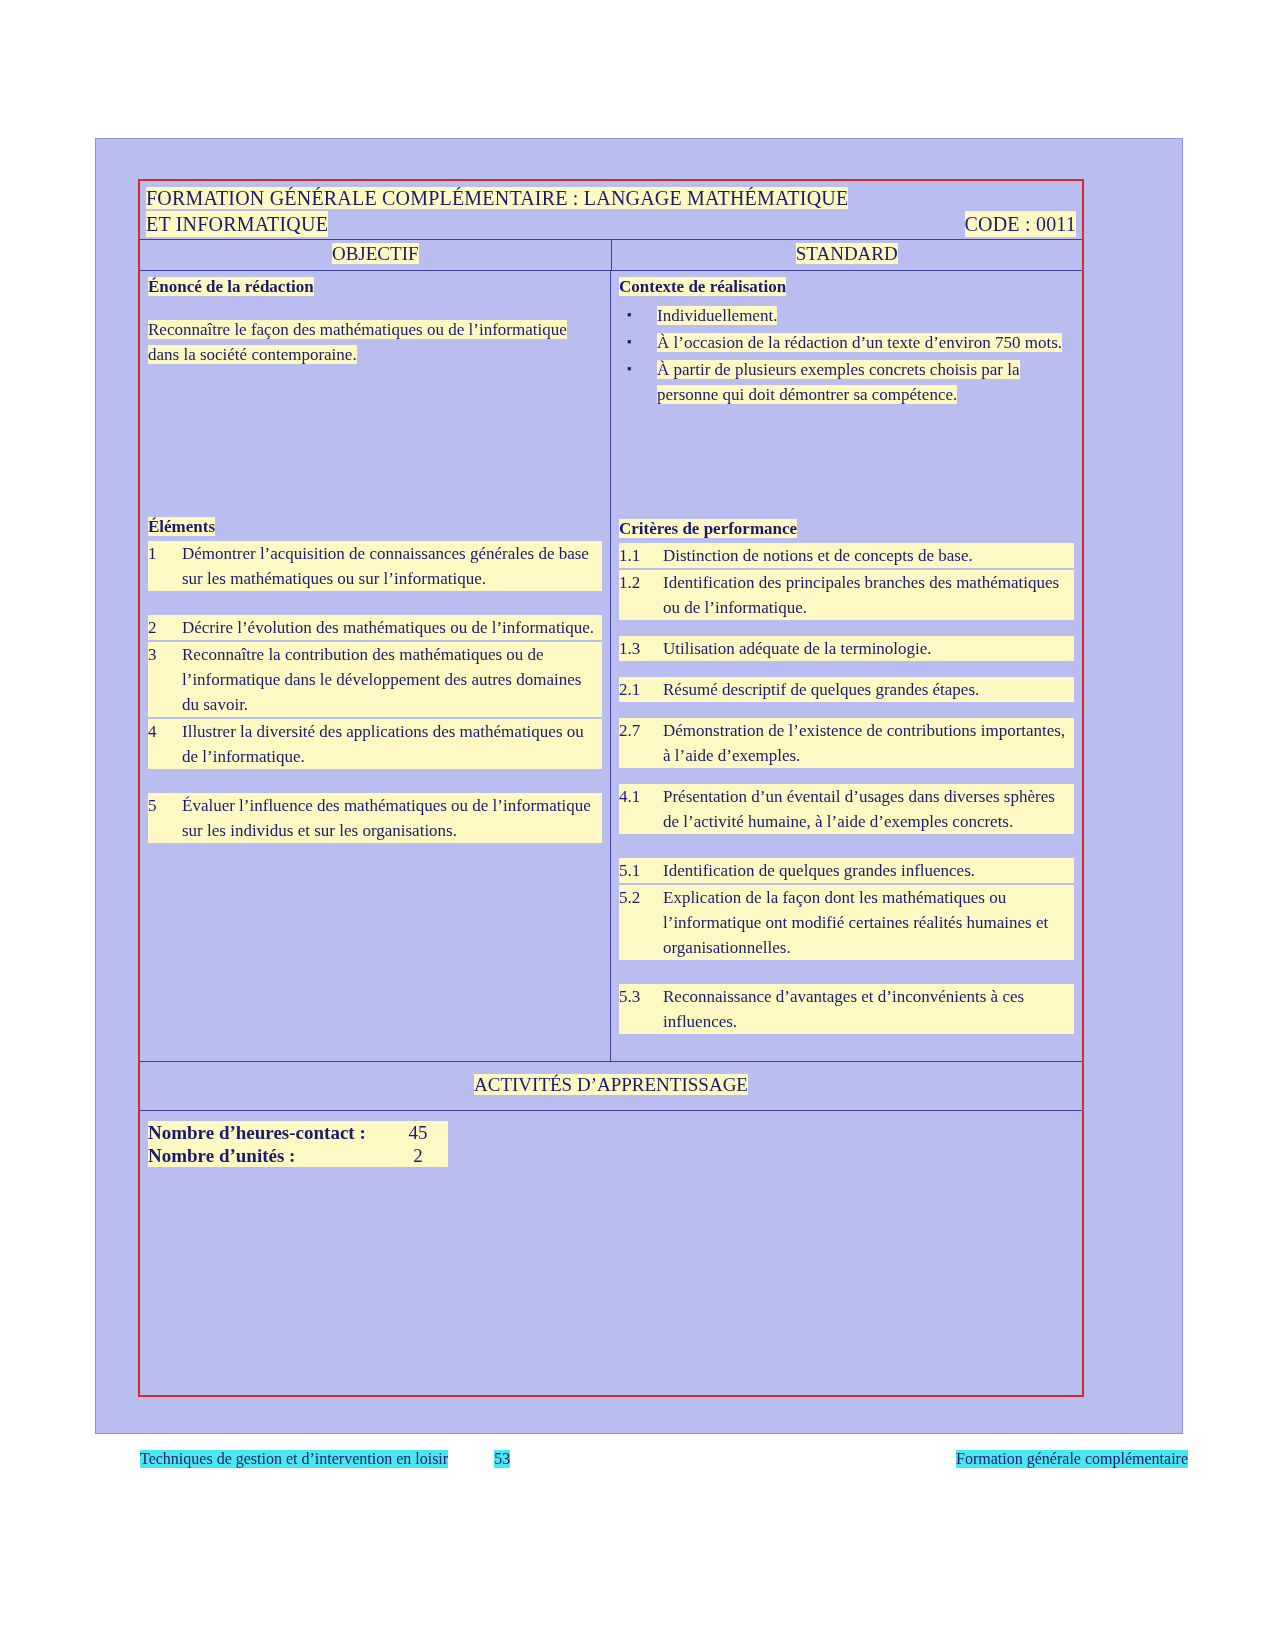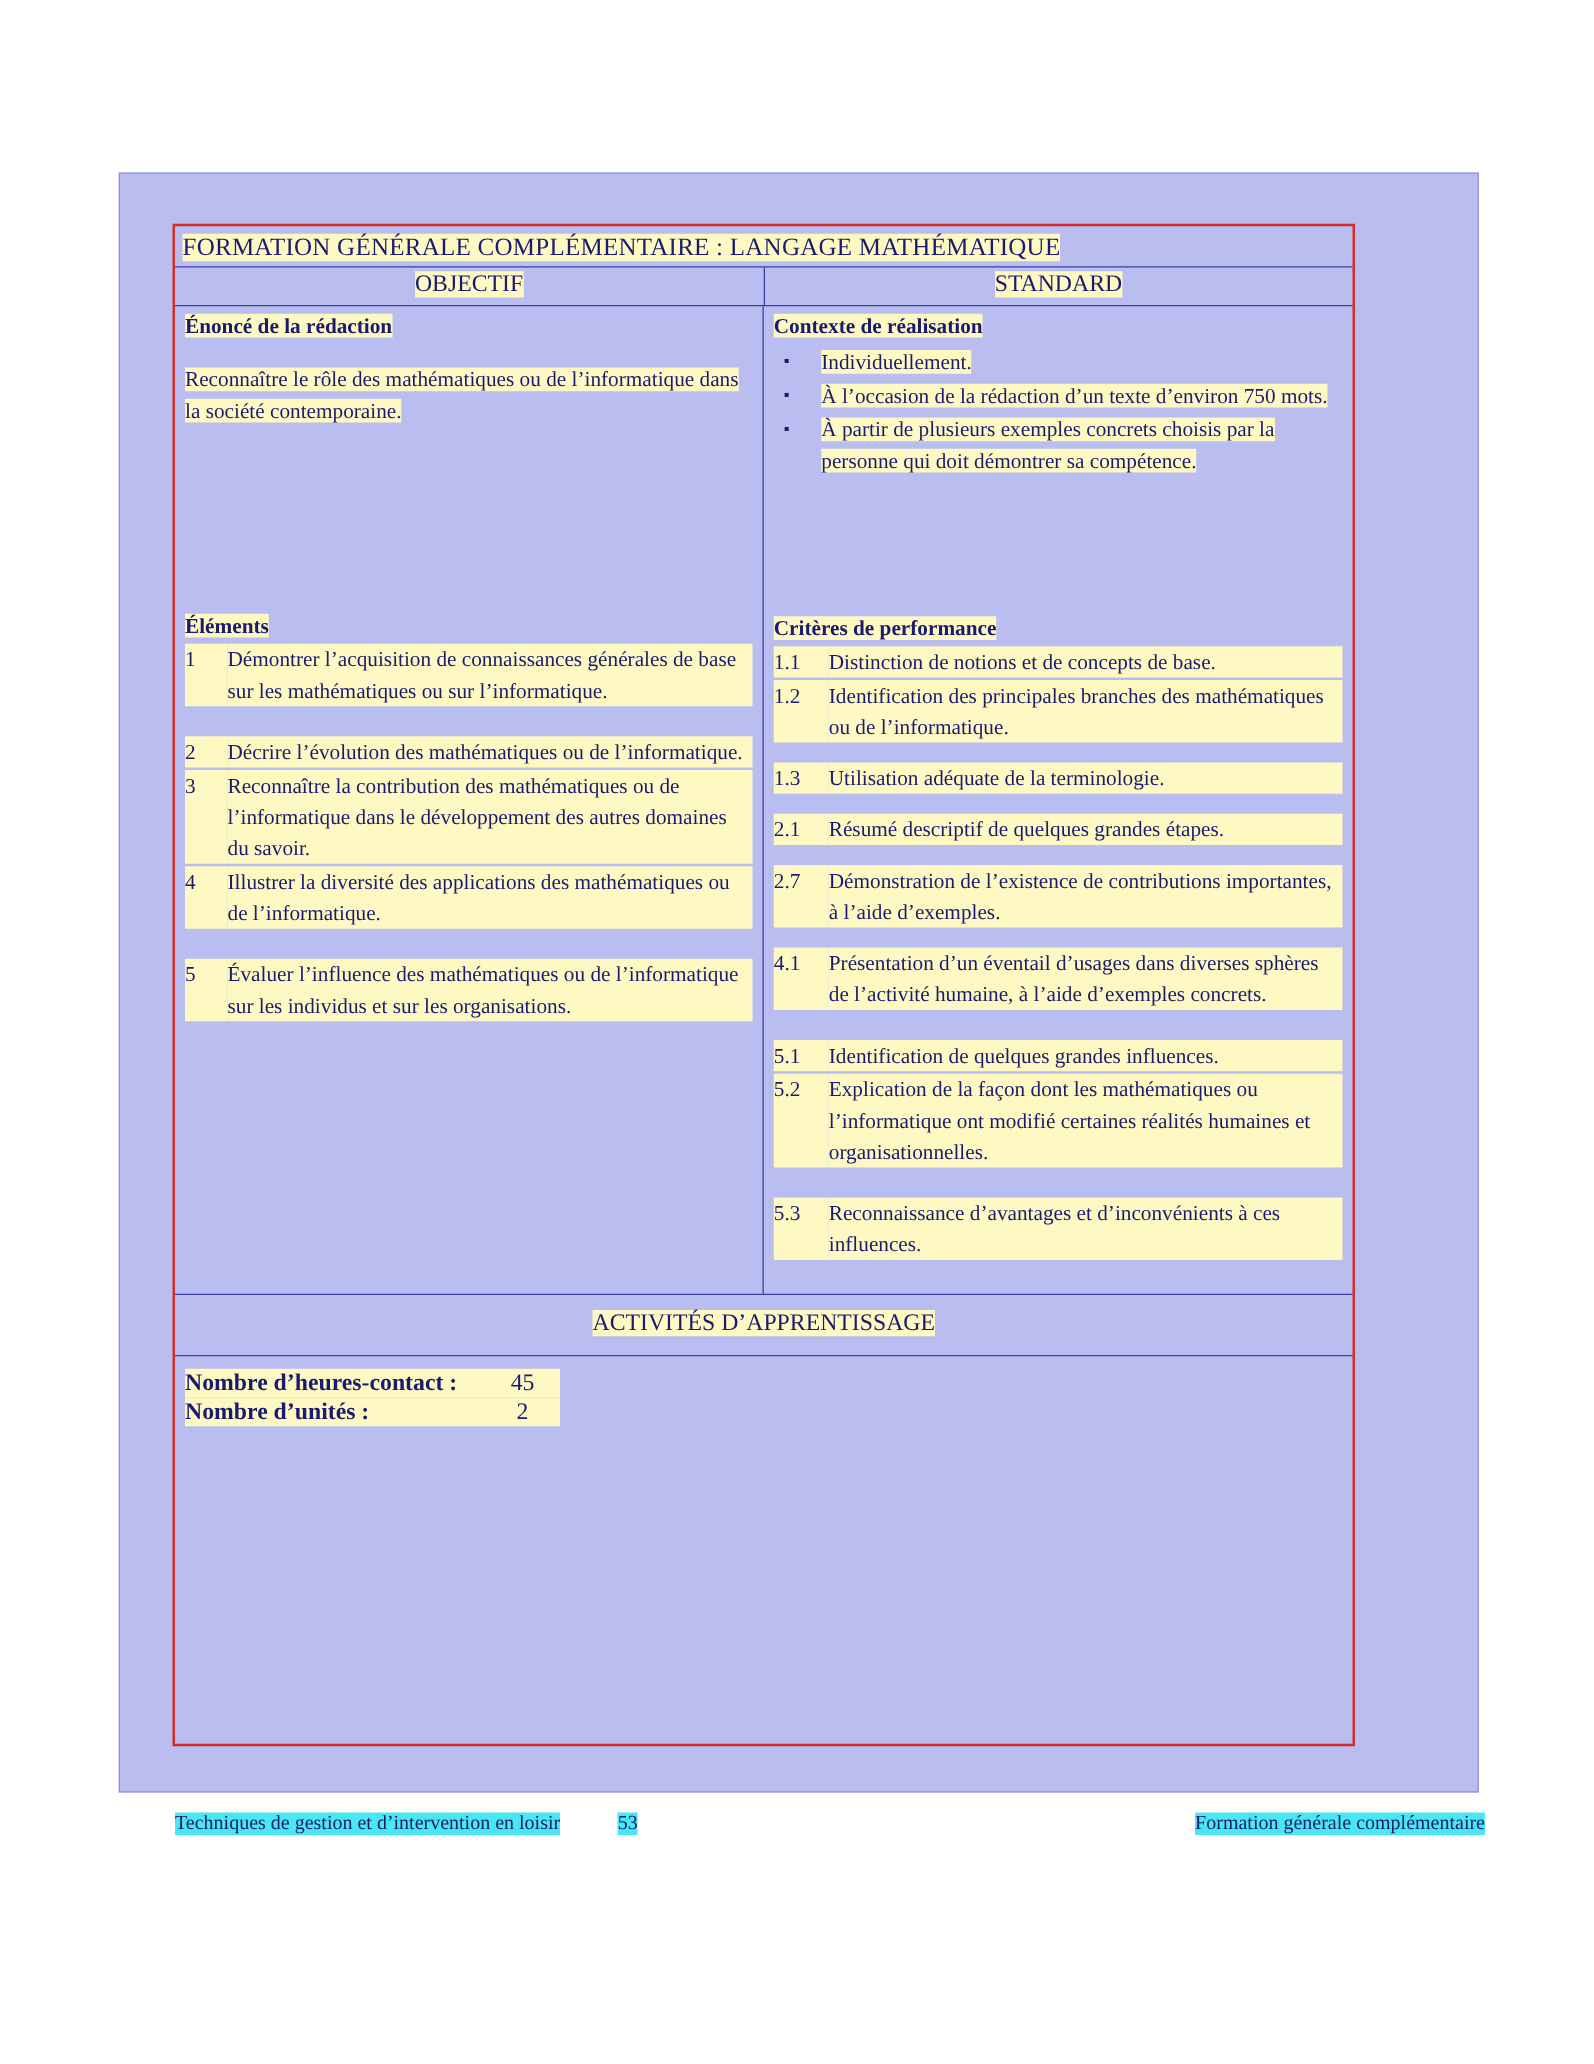--- a/index.html
+++ b/index.html
@@ -184,39 +184,43 @@
 </head>
 <body>
 
 <div class="page">
   <div class="doc-frame">
 
     <div class="title-block">
       <div class="title-line">
         <span class="hl">FORMATION GÉNÉRALE COMPLÉMENTAIRE : LANGAGE MATHÉMATIQUE</span>
       </div>
+      <div class="title-line title-line-2">
+        <span class="hl">ET INFORMATIQUE</span>
+        <span class="hl">CODE : 0011</span>
+      </div>
     </div>
 
     <div class="hdr-row">
       <div class="hdr-cell left">
         <span class="hl">OBJECTIF</span>
       </div>
       <div class="hdr-cell">
         <span class="hl">STANDARD</span>
       </div>
     </div>
 
     <div class="body-row">
 
       <div class="col left">
         <div class="sec-head">
           <span class="hl">Énoncé de la rédaction</span>
         </div>
         <div class="para">
-          <span class="hl">Reconnaître le rôle des mathématiques ou de l’informatique dans la société contemporaine.</span>
+          <span class="hl">Reconnaître le façon des mathématiques ou de l’informatique dans la société contemporaine.</span>
         </div>
 
         <div class="spacer-to-elements"></div>
 
         <div class="sec-head">
           <span class="hl">Éléments</span>
         </div>
 
         <ul class="num-list">
           <li class="num-item">

